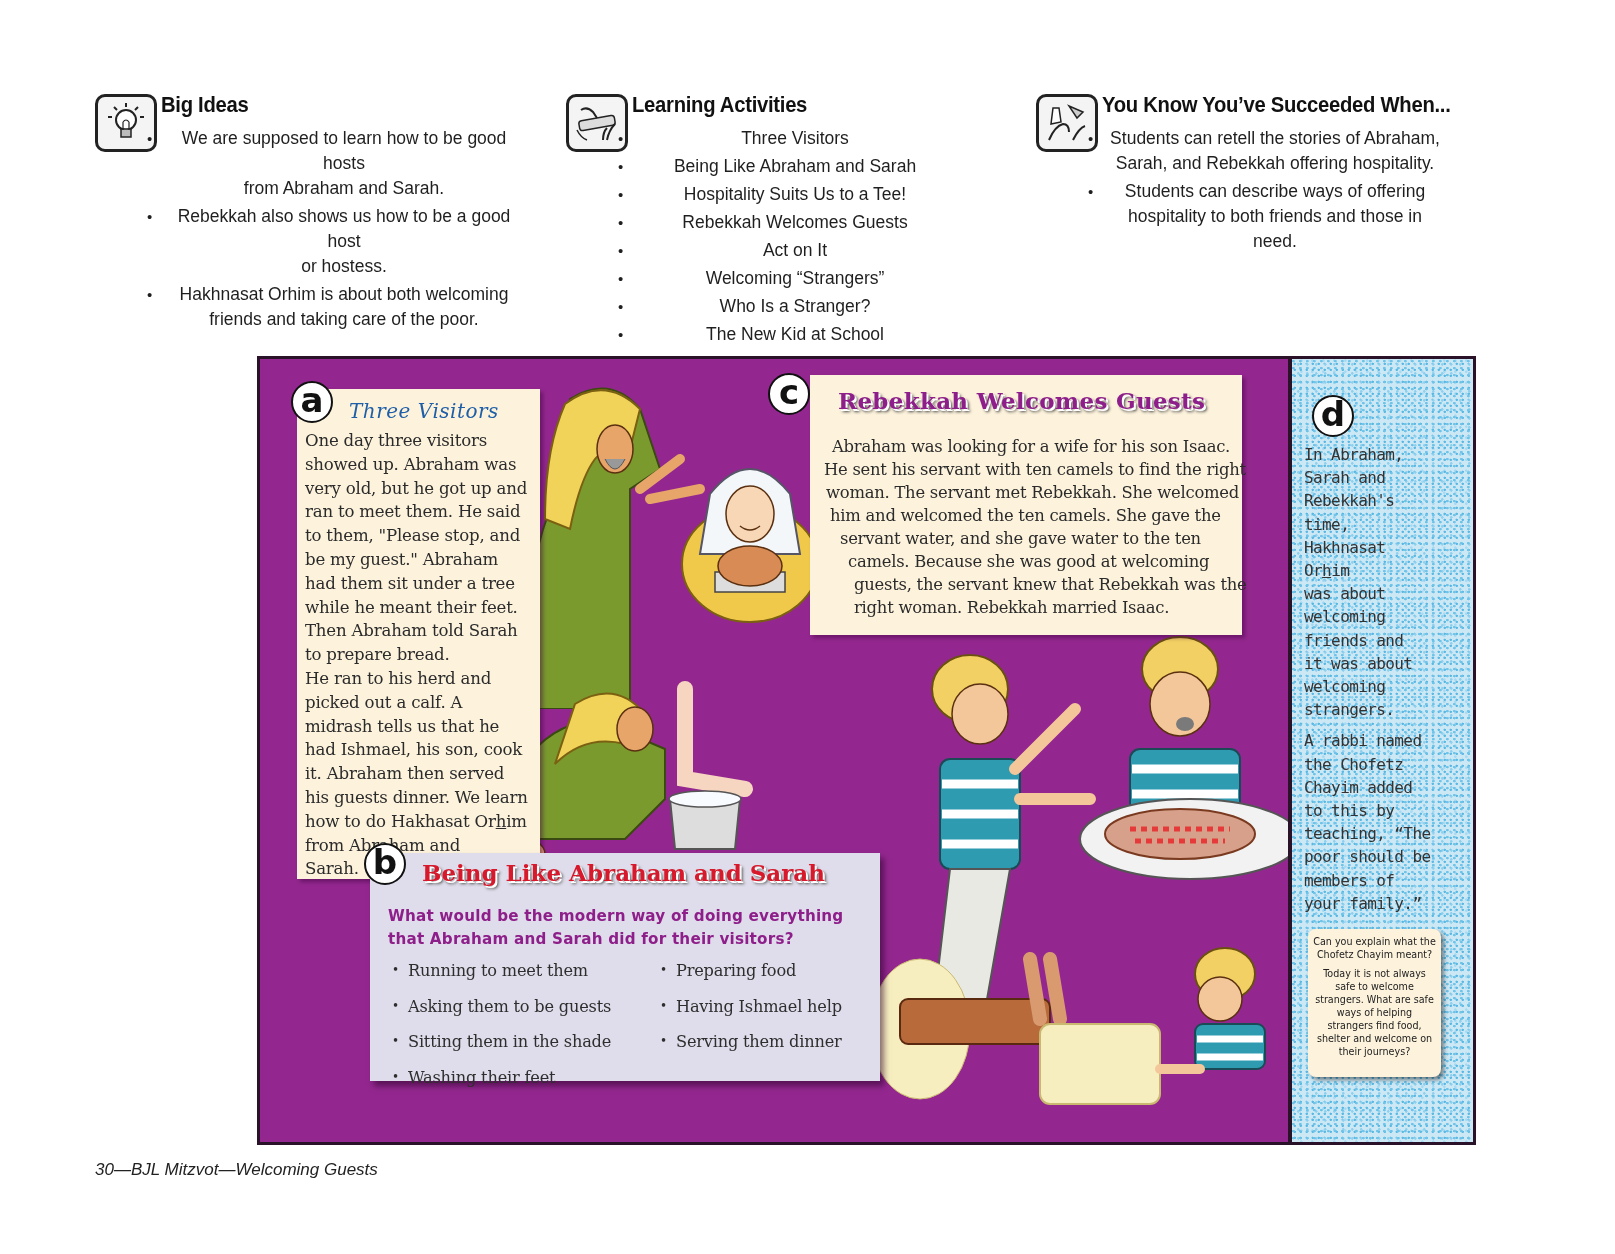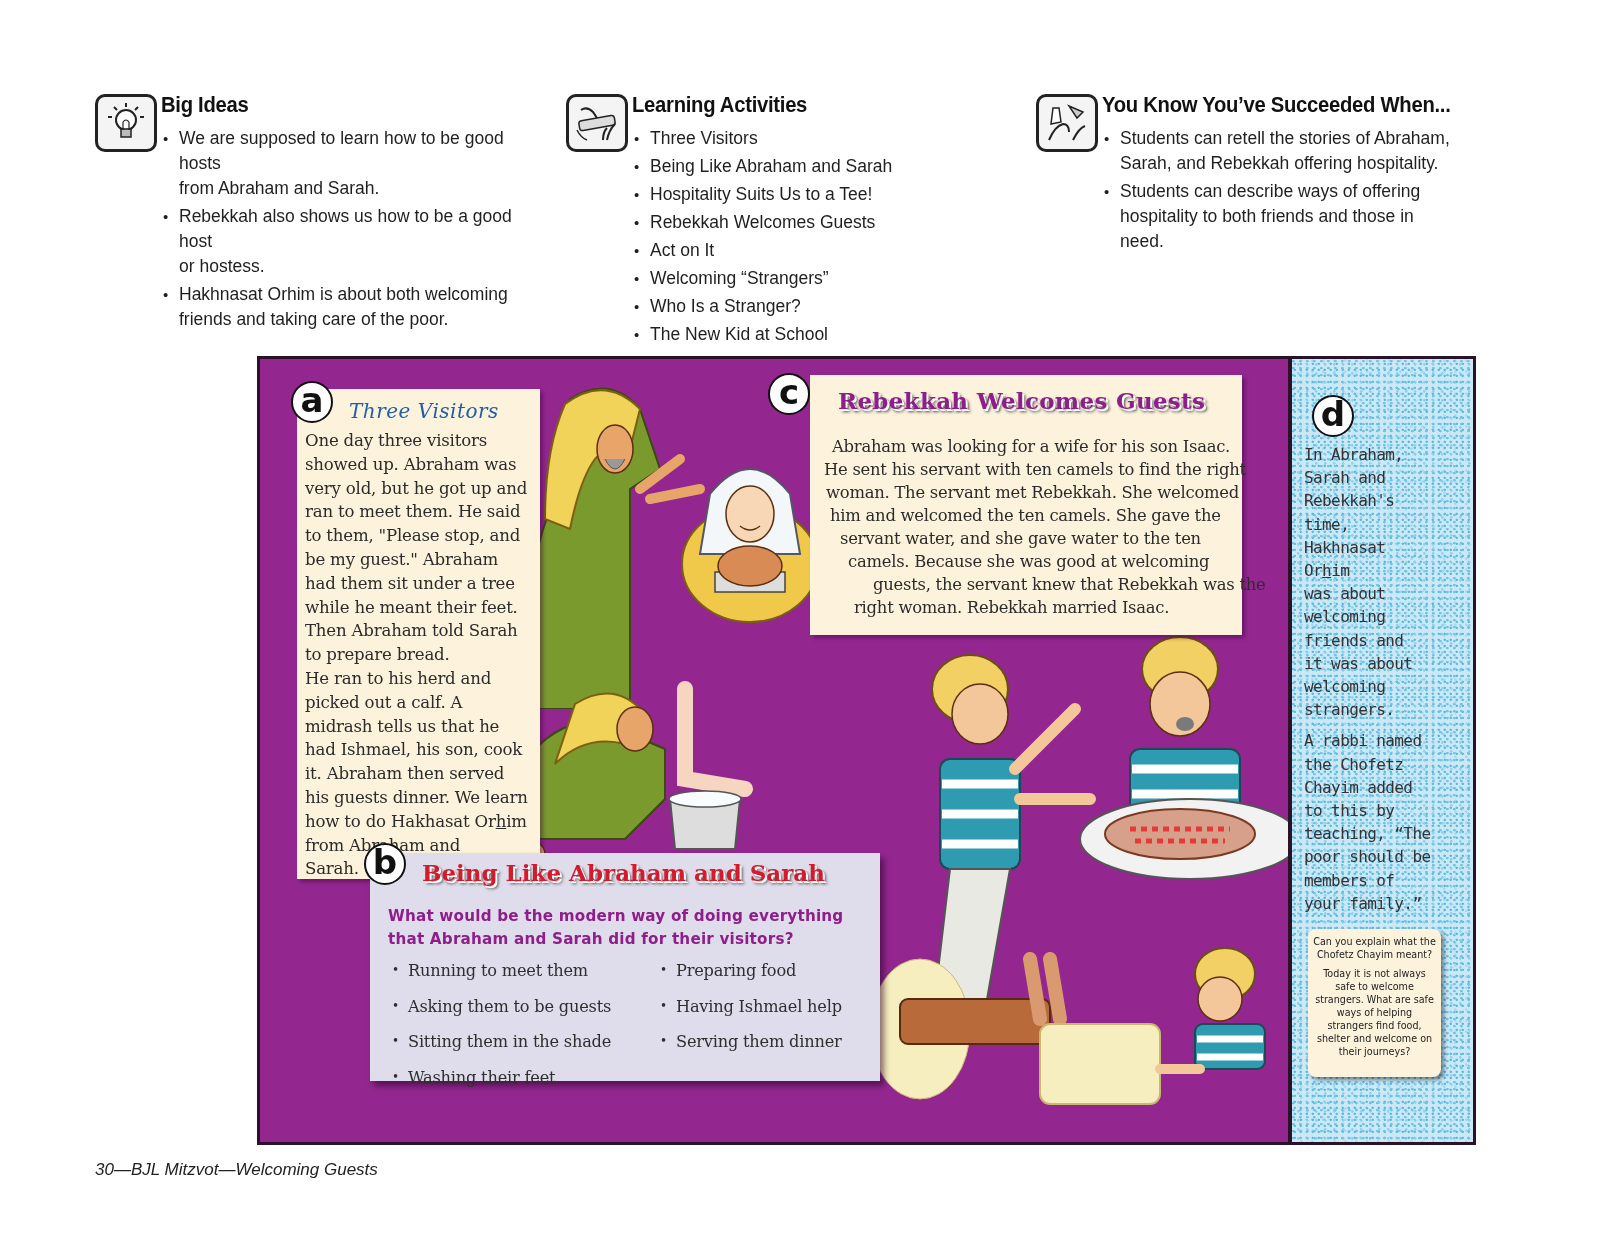--- a/index.html
+++ b/index.html
@@ -12,21 +12,21 @@
       position: absolute; left: 0; top: 4px; width: 62px; height: 58px;
       border: 3px solid #222; border-radius: 10px; background: #f4f4f4;
       display: flex; align-items: center; justify-content: center;
     }
     .top-col .icon-box svg { width: 48px; height: 46px; }
     .top-col h2 {
       position: absolute; left: 66px; top: 2px; white-space: nowrap;
       font-family: "Liberation Sans", sans-serif; font-weight: bold; font-size: 22px;
       letter-spacing: -0.3px; color: #111; transform: scaleX(0.92); transform-origin: left;
     }
-    .top-col ul { position: absolute; left: 66px; top: 36px; list-style: none; }
+    .top-col ul { position: absolute; left: 50px; top: 36px; list-style: none; text-align: center; }
     .top-col li {
       position: relative; padding-left: 18px; font-size: 17.5px; line-height: 25px;
       color: #1f1f1f; margin-bottom: 3px; transform-origin: left;
     }
     .top-col li::before {
       content: "\2022"; position: absolute; left: 2px; top: 0; font-size: 15px;
     }
     .col-big { left: 95px; width: 460px; }
     .col-big ul { width: 380px; }
     .col-learn { left: 566px; width: 420px; }
@@ -308,21 +308,21 @@
   <div class="box-c">
     <div class="letter" style="left:-42px;top:-2px">c</div>
     <div class="title">Rebekkah Welcomes Guests</div>
     <div class="body">
       <div style="margin-left:12px">Abraham was looking for a wife for his son Isaac.</div>
       <div style="margin-left:4px">He sent his servant with ten camels to find the right</div>
       <div style="margin-left:6px">woman. The servant met Rebekkah. She welcomed</div>
       <div style="margin-left:10px">him and welcomed the ten camels. She gave the</div>
       <div style="margin-left:20px">servant water, and she gave water to the ten</div>
       <div style="margin-left:28px">camels. Because she was good at welcoming</div>
-      <div style="margin-left:53px">guests, the servant knew that Rebekkah was the</div>
+      <div style="margin-left:34px">guests, the servant knew that Rebekkah was the</div>
       <div style="margin-left:34px">right woman. Rebekkah married Isaac.</div>
     </div>
   </div>
 
   <div class="box-b">
     <div class="letter" style="left:-6px;top:-10px">b</div>
     <div class="title">Being Like Abraham and Sarah</div>
     <div class="question">What would be the modern way of doing everything that Abraham and Sarah did for their visitors?</div>
     <div class="bullets">
       <div class="bullet">Running to meet them</div>

